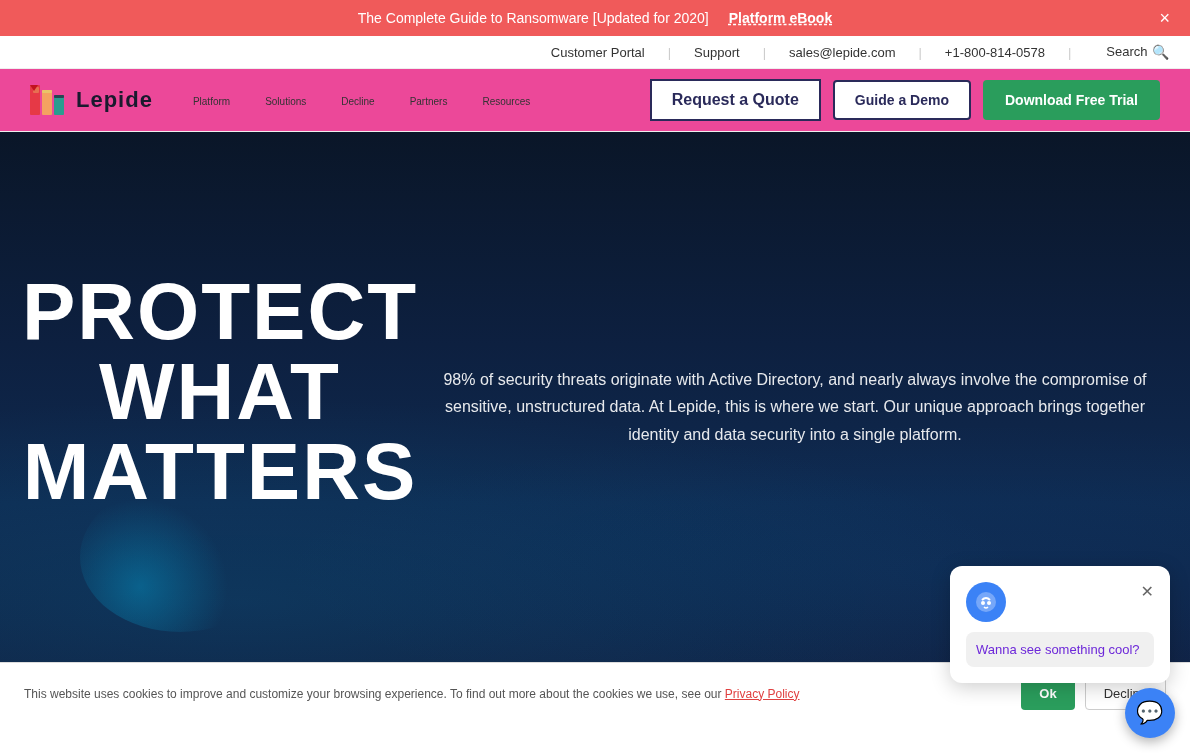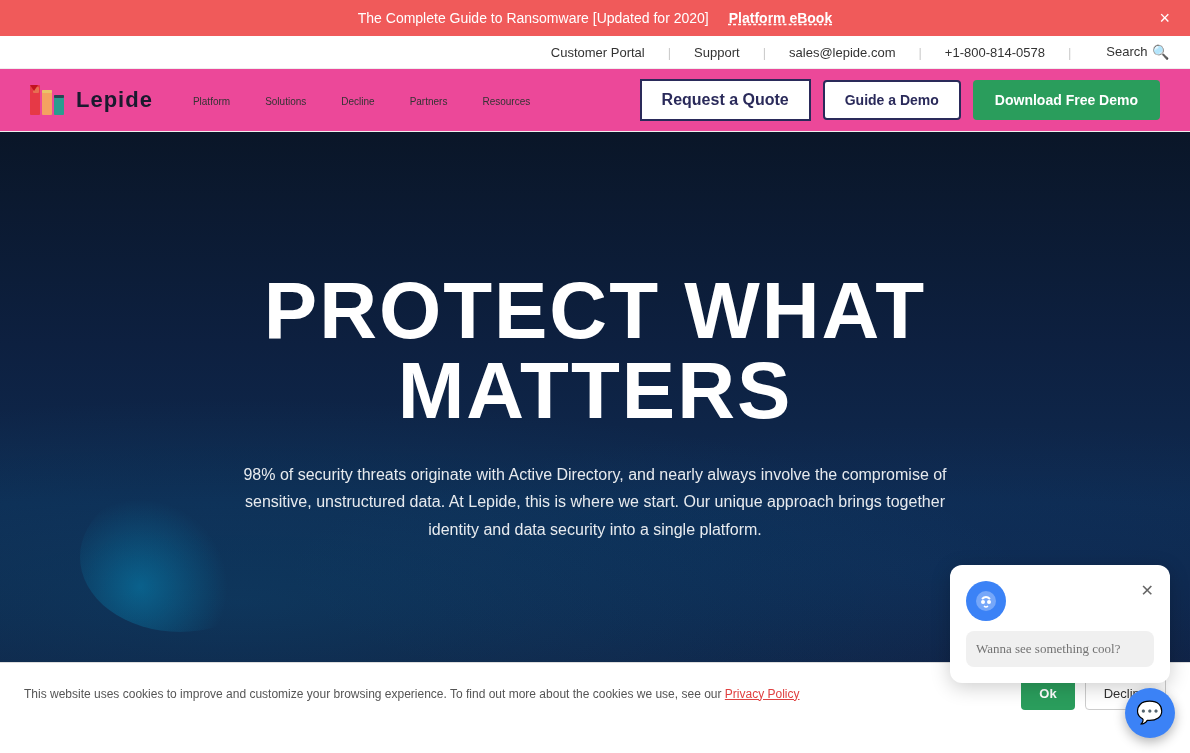--- a/index.html
+++ b/index.html
@@ -144,21 +144,20 @@
       cursor: pointer;
       border: none;
       text-decoration: none;
     }
 
     
     .hero {
       background: linear-gradient(180deg, #0a1628 0%, #0d2040 40%, #0f2a50 70%, #112244 100%);
       min-height: 530px;
       display: flex;
-      flex-direction: column;
       align-items: center;
       justify-content: center;
       text-align: center;
       padding: 60px 20px 40px;
       position: relative;
       overflow: hidden;
     }
     .hero::before {
       content: '';
       position: absolute;
@@ -273,22 +272,21 @@
       border: none;
       font-size: 16px;
       cursor: pointer;
       color: #666;
     }
     .chat-bubble {
       background: #f0f0f0;
       border-radius: 8px;
       padding: 10px;
       font-size: 13px;
-      color: #737373;
-      font-family: Liberation Serif, serif;
+      color: #6d28d9;
     }
 
     
     .chat-bubble-btn {
       position: fixed;
       bottom: 15px;
       right: 15px;
       width: 50px;
       height: 50px;
       background: #3b82f6;
@@ -359,21 +357,21 @@
       </li>
       <li>
         <a href="#">Resources</a>
       </li>
     </ul>
   </div>
 
   <div class="nav-right">
     <a href="#" class="btn-quote">Request a Quote</a>
     <a href="#" class="btn-demo">Guide a Demo</a>
-    <a href="#" class="btn-trial">Download Free Demo</a>
+    <a href="#" class="btn-trial">Download Free Trial</a>
   </div>
 </nav>
 
 <section class="hero">
   <h1 class="hero-title">
     <span>PROTECT WHAT</span><br>
     <span>MATTERS</span>
   </h1>
   <p class="hero-subtitle">98% of security threats originate with Active Directory, and nearly always involve the compromise of sensitive, unstructured data. At Lepide, this is where we start. Our unique approach brings together identity and data security into a single platform.</p>
 </section>

